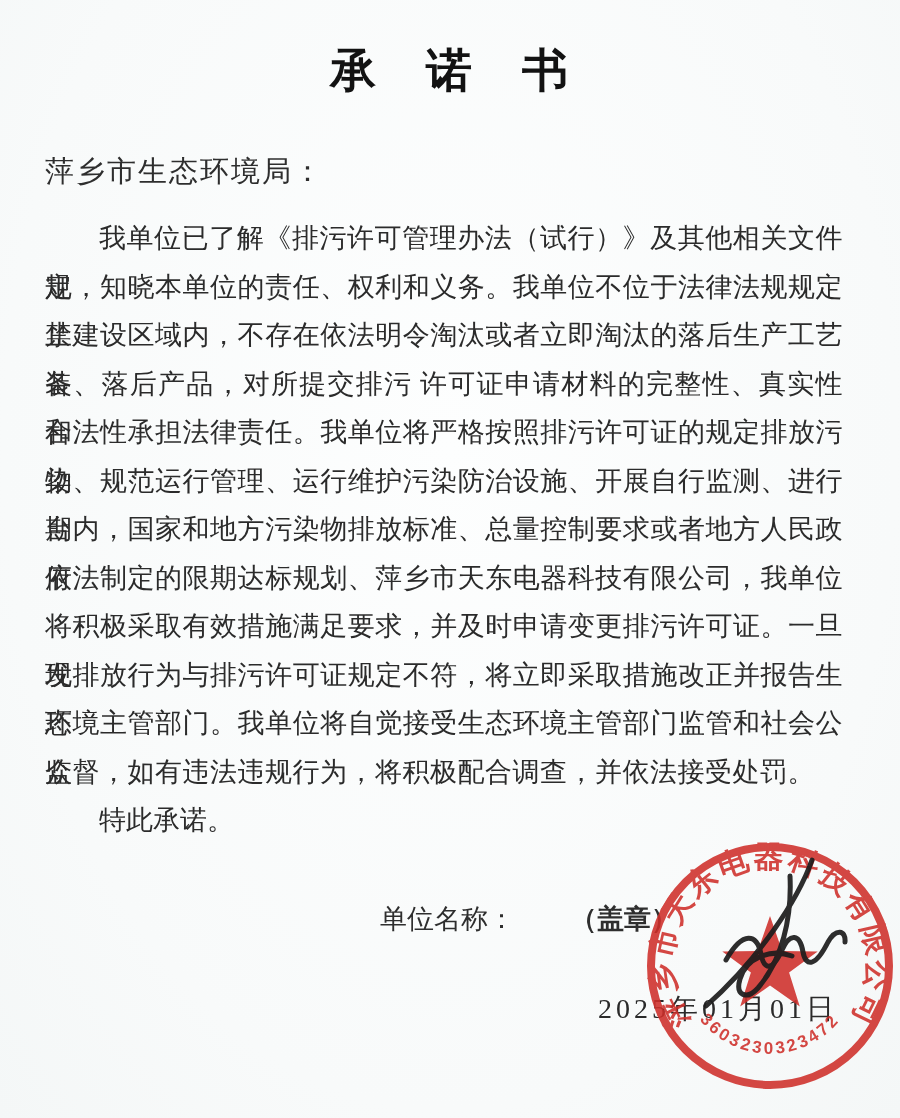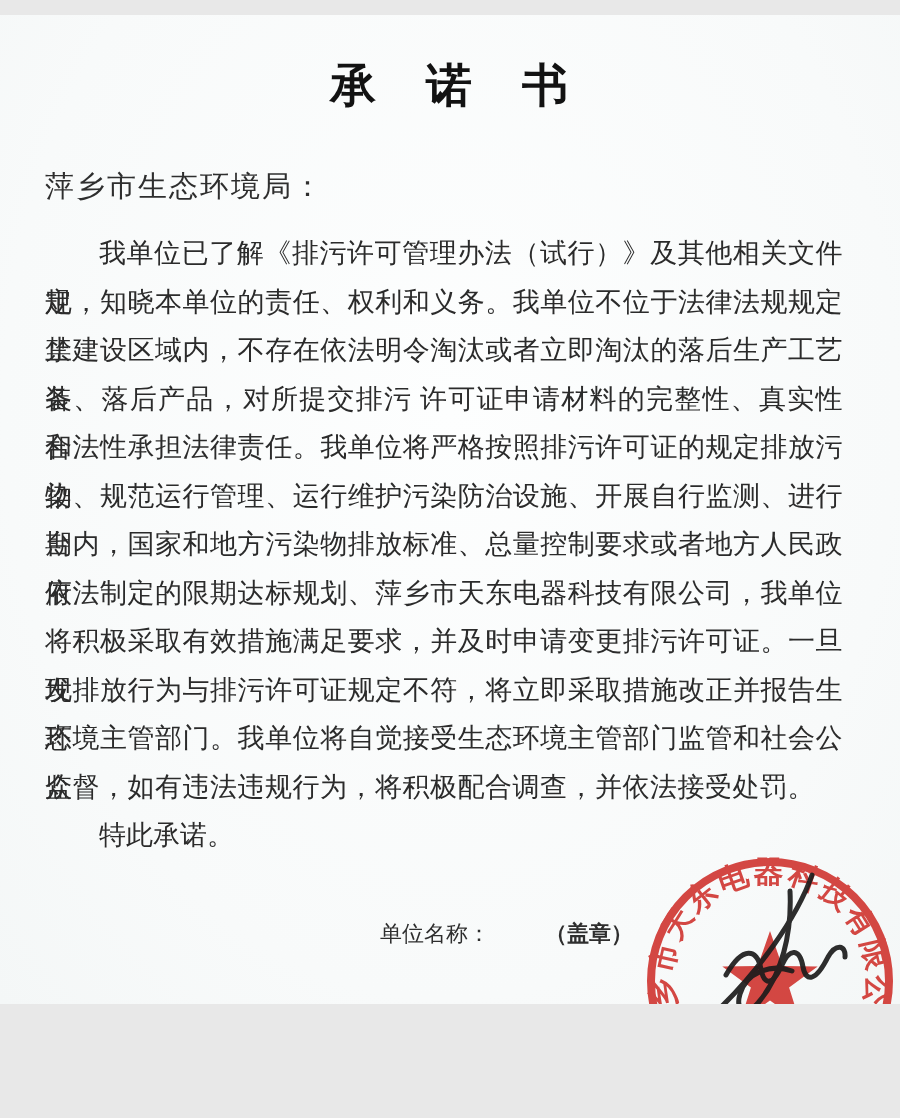--- a/index.html
+++ b/index.html
@@ -1,19 +1,19 @@
 <!DOCTYPE html>
 <html><head>
 <meta charset="utf-8">
 <style>
   html,body{margin:0;padding:0;background:#e8e8e8;}
   .page{
     position:relative;
-    width:900px;height:989px;
-    margin:15px auto;
+    width:900px;height:1118px;
+    margin:0 auto;
     background:#fafcfc;
     background-image:radial-gradient(ellipse at 50% 40%, #fdfefe 0%, #f8fafa 70%, #f4f7f7 100%);
     overflow:hidden;
     color:#262626;
     font-family:"Liberation Serif", serif;
   }
   .title{
     margin-top:40px;
     text-align:center;
     font-size:46px;
@@ -50,21 +50,21 @@
   .bline.first{ text-indent:2em; }
   .closing{
     font-size:27px;
     line-height:48.5px;
     text-indent:2em;
     color:#2b2b2b;
   }
   .sign-block{
     position:absolute;
     left:380px;top:894px;
-    font-size:22px;
+    font-size:27px;
     color:#2e2e2e;
   }
   .sign-row{ line-height:50px; display:flex; }
   .seal-hint{ margin-left:55px;font-weight:bold; }
   .date-line{
     position:absolute;
     right:62px;top:990px;
     font-size:28px;
     letter-spacing:4px;
     color:#2a2a2a;

